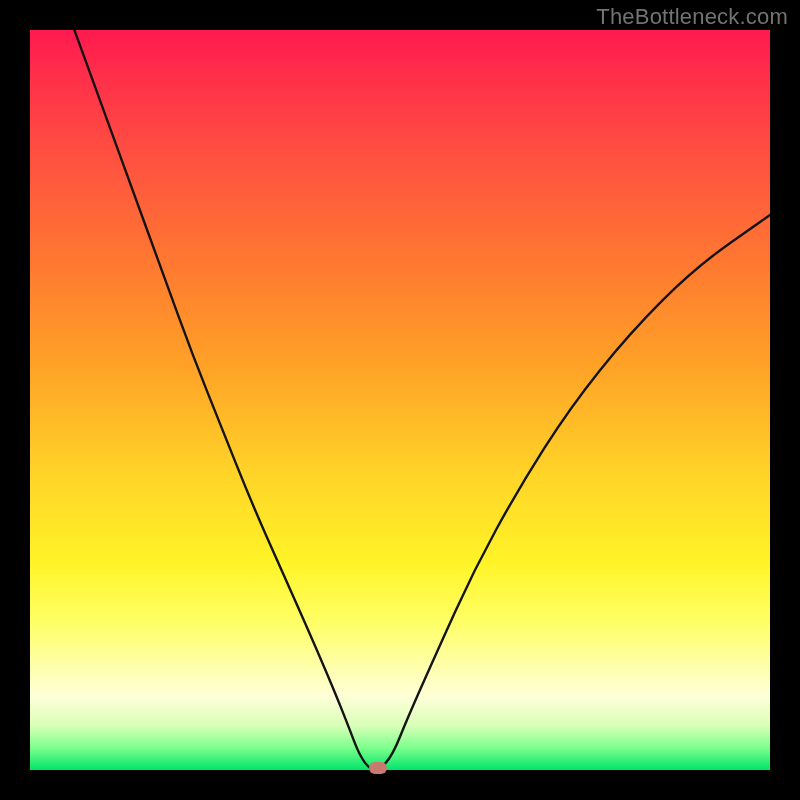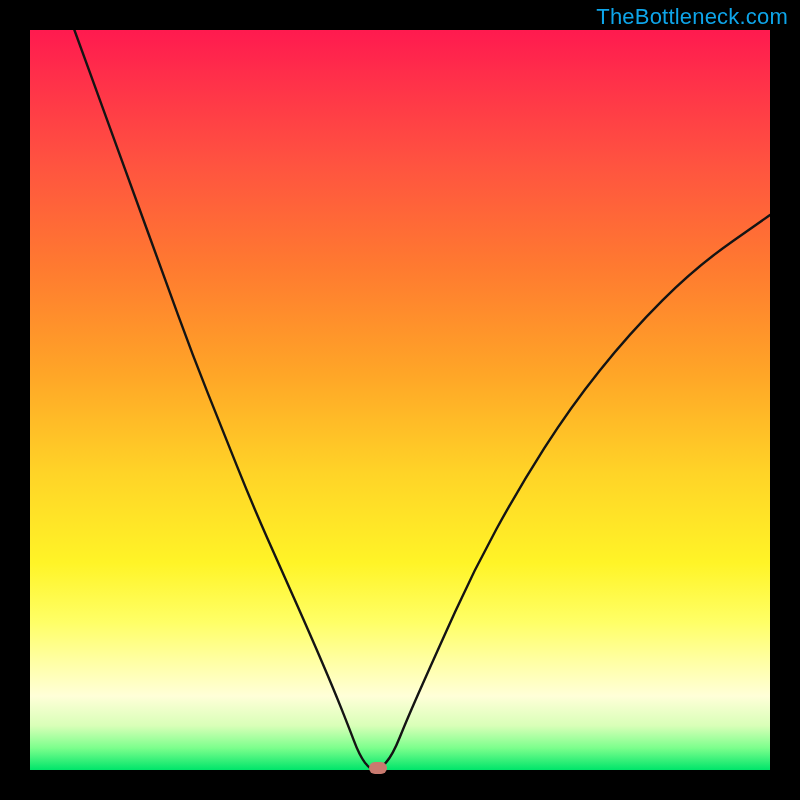--- a/index.html
+++ b/index.html
@@ -31,21 +31,21 @@
       #ffffd8 90%,
       #d9ffb8 94%,
       #7dff8d 97%,
       #00e56a 100%
     );
   }
   .watermark {
     position: absolute;
     top: 4px;
     right: 12px;
-    color: #0ea5e9;
+    color: #737373;
     font-size: 22px;
     letter-spacing: 0.2px;
     z-index: 10;
   }
   svg.curve {
     position: absolute;
     left: 0;
     top: 0;
     width: 740px;
     height: 740px;

